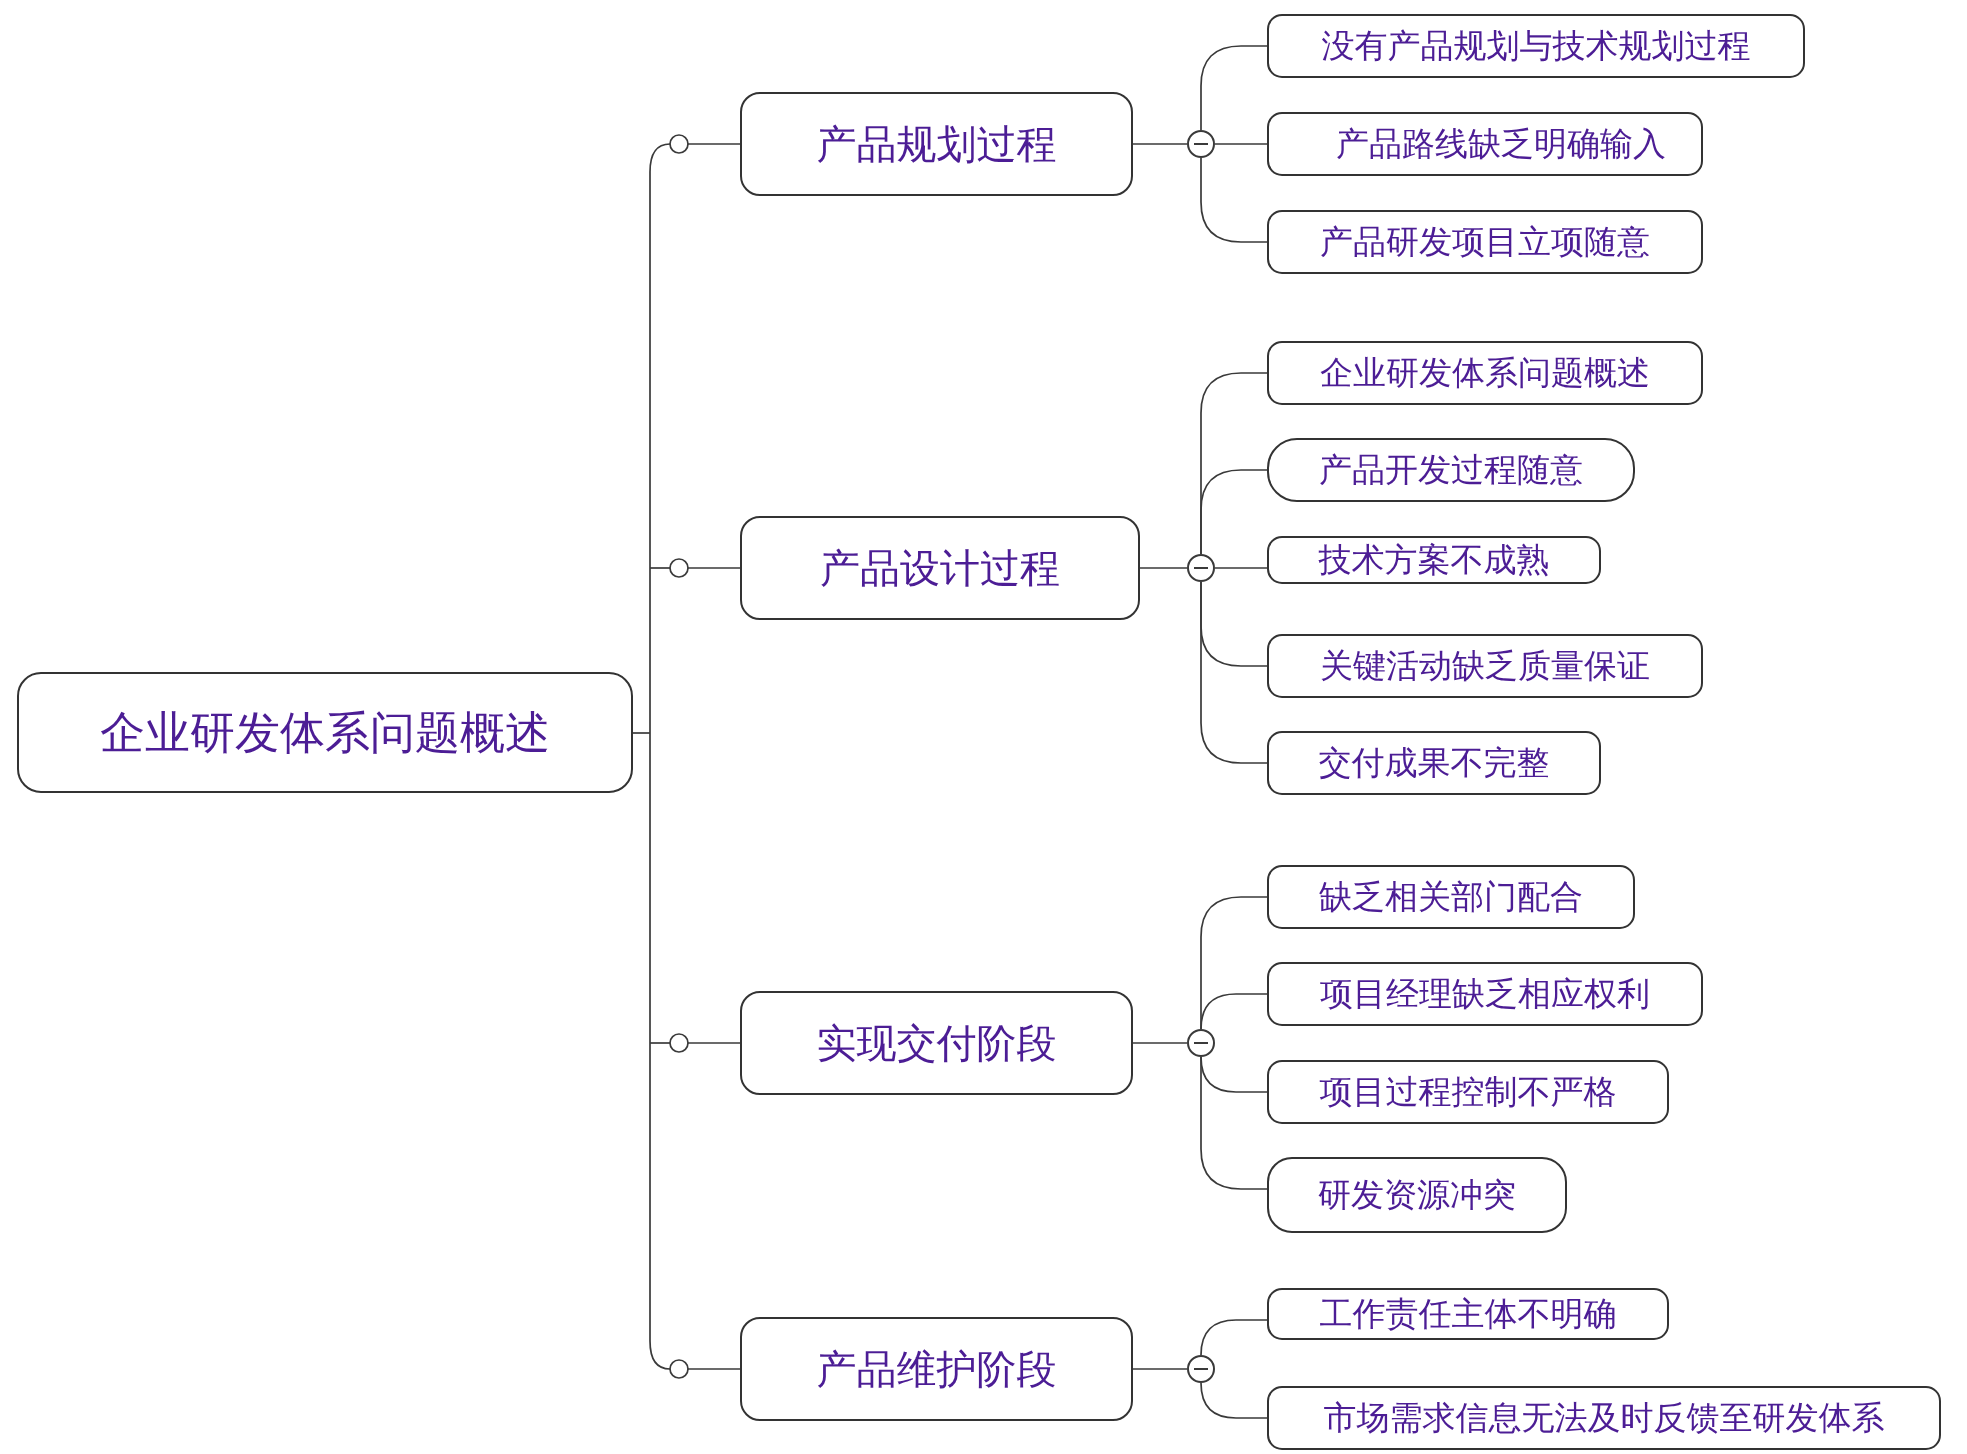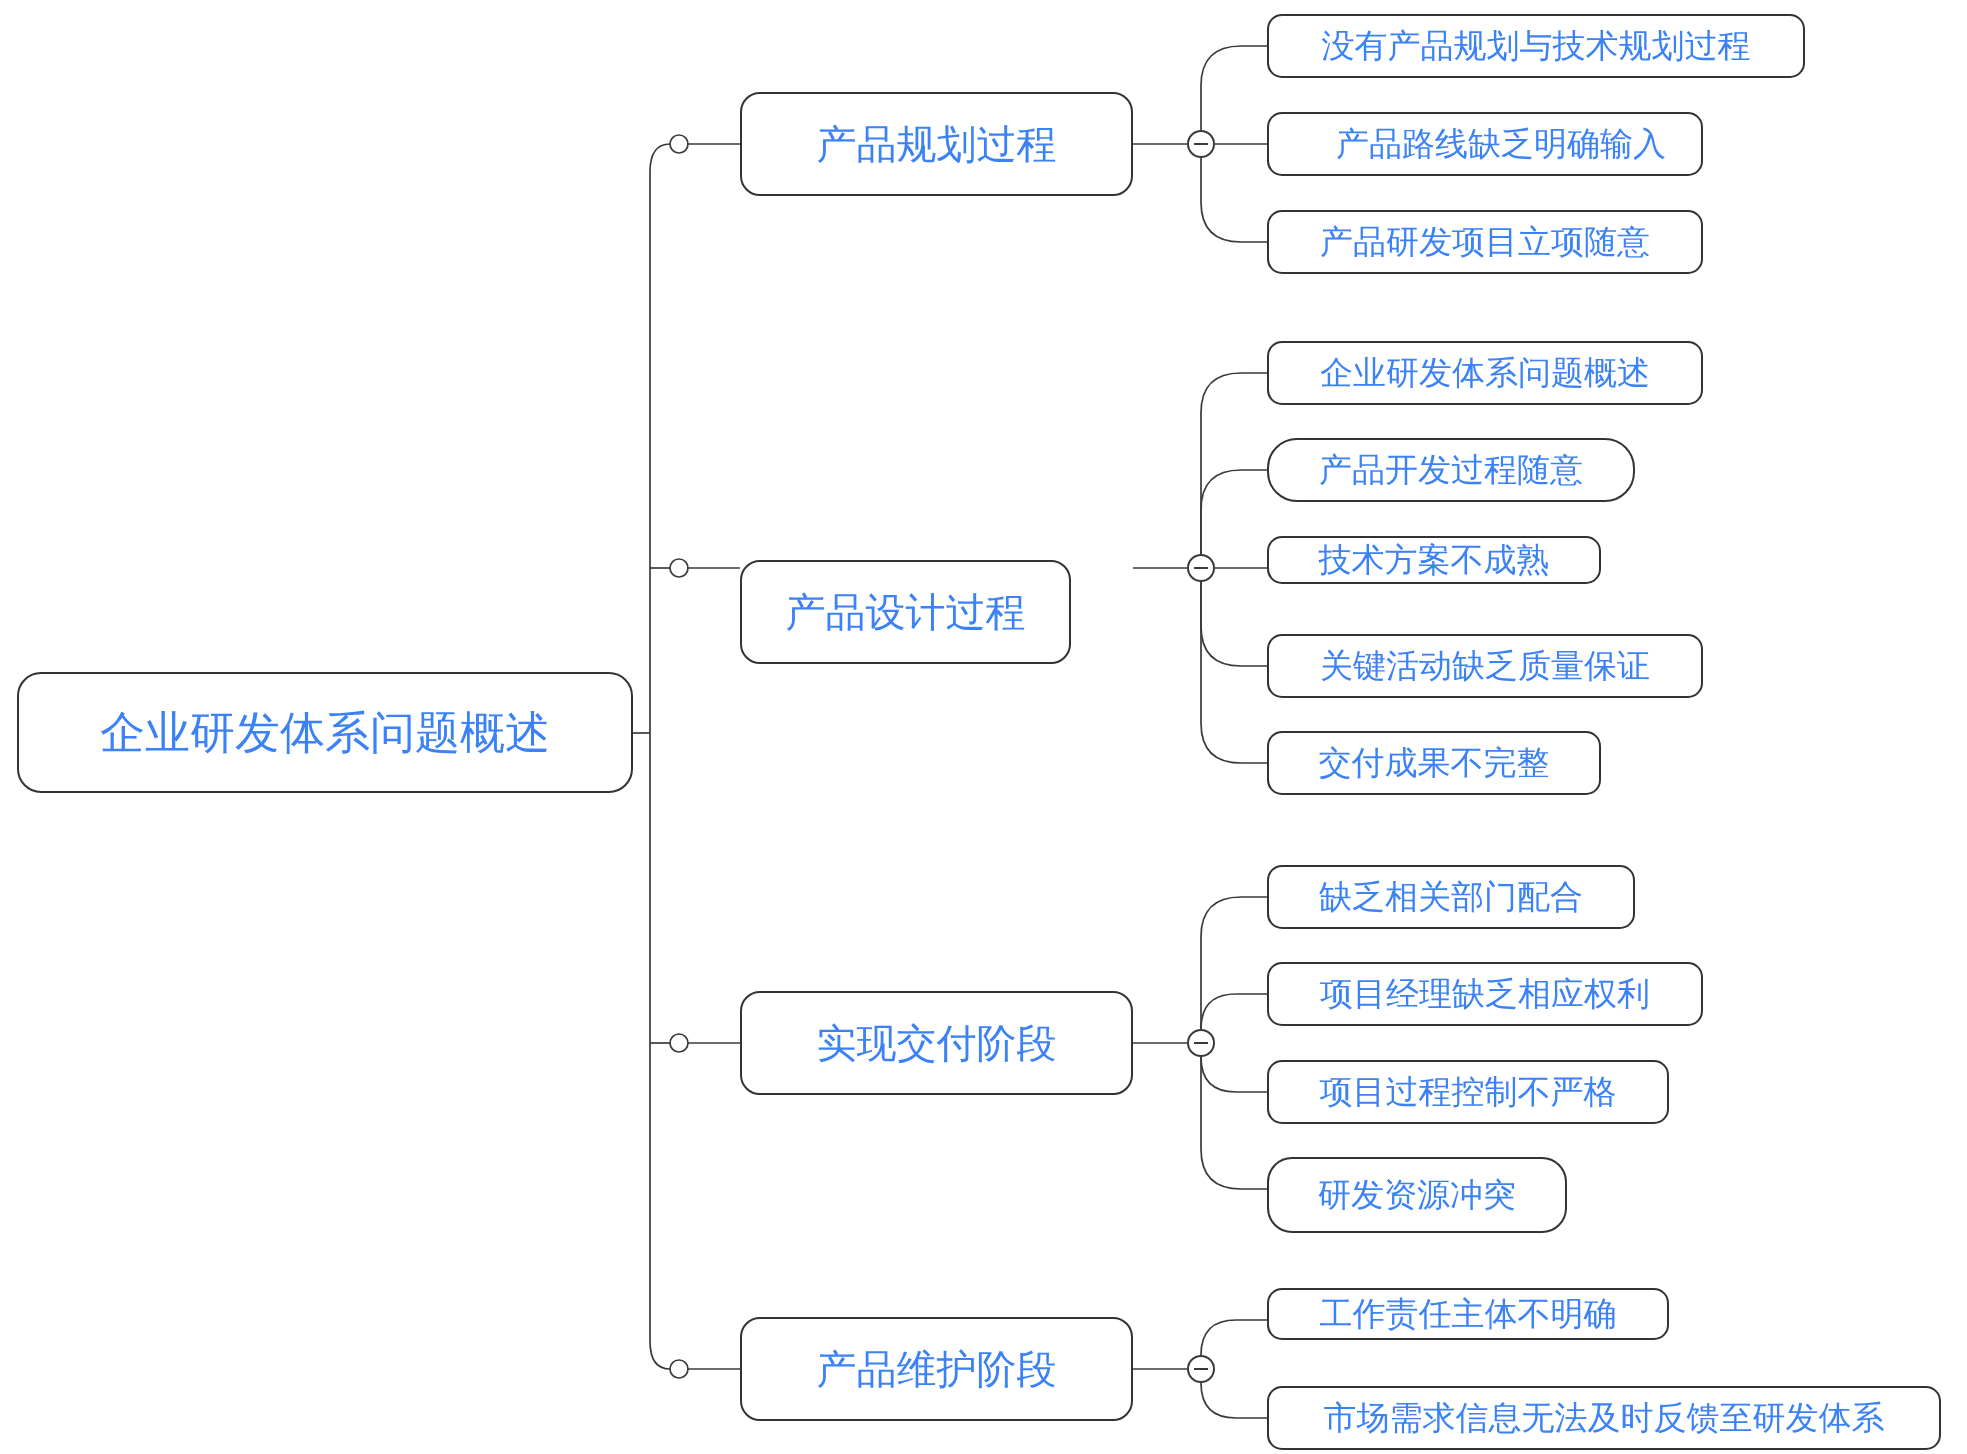--- a/index.html
+++ b/index.html
@@ -16,21 +16,21 @@
     left: 0; top: 0;
   }
   .node {
     position: absolute;
     box-sizing: border-box;
     background: #ffffff;
     display: flex;
     align-items: center;
     justify-content: center;
     white-space: nowrap;
-    color: #3b82f6;
+    color: #4c1d95;
   }
   .node.root {
     border: 2.5px solid #333333;
     border-radius: 24px;
     font-size: 45px;
   }
   .node.branch {
     border: 2px solid #333333;
     border-radius: 20px;
     font-size: 40px;
@@ -104,21 +104,21 @@
     <path d="M1201 1057 Q1201 1092 1236 1092 H1267"></path>
     <path d="M1201 1057 V1149 Q1201 1189 1241 1189 H1267"></path>
 
     <path d="M1201 1355 Q1201 1320 1236 1320 H1267"></path>
     <path d="M1201 1383 Q1201 1418 1236 1418 H1267"></path>
   </svg>
 
   <div class="node root" style="left:17px; top:672px; width:616px; height:121px;">企业研发体系问题概述</div>
 
   <div class="node branch" style="left:740px; top:92px; width:393px; height:104px;">产品规划过程</div>
-  <div class="node branch" style="left:740px; top:516px; width:331px; height:104px;margin-top:44px;">产品设计过程</div>
+  <div class="node branch" style="left:740px; top:516px; width:400px; height:104px;">产品设计过程</div>
   <div class="node branch" style="left:740px; top:991px; width:393px; height:104px;">实现交付阶段</div>
   <div class="node branch" style="left:740px; top:1317px; width:393px; height:104px;text-align:center;">产品维护阶段</div>
 
   <div class="collapse-btn" style="left:1187px; top:130px;">
     <span class="minus-line"></span>
   </div>
   <div class="collapse-btn" style="left:1187px; top:554px;">
     <span class="minus-line"></span>
   </div>
   <div class="collapse-btn" style="left:1187px; top:1029px;">

